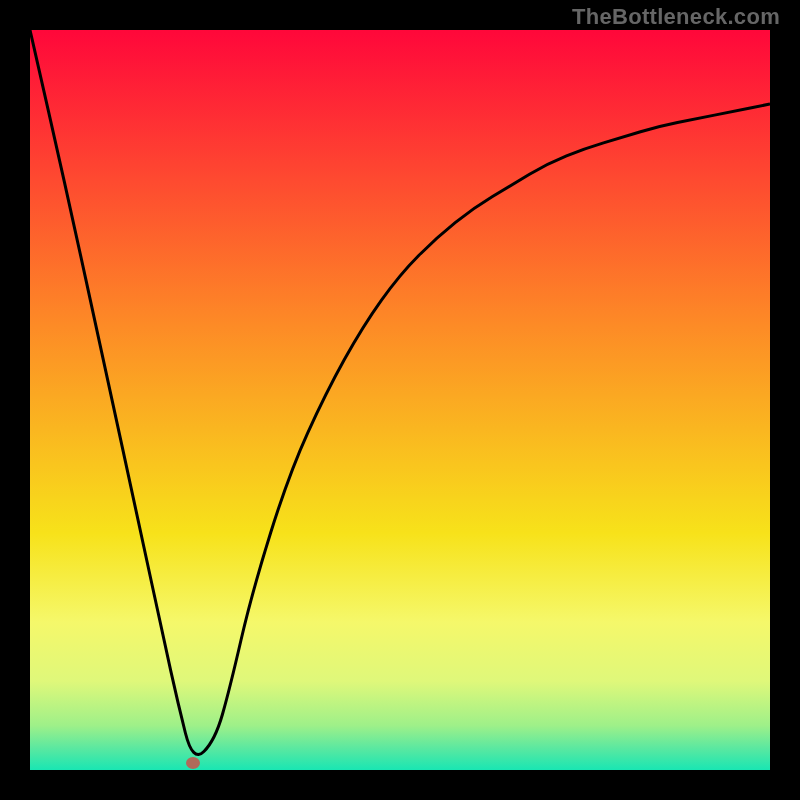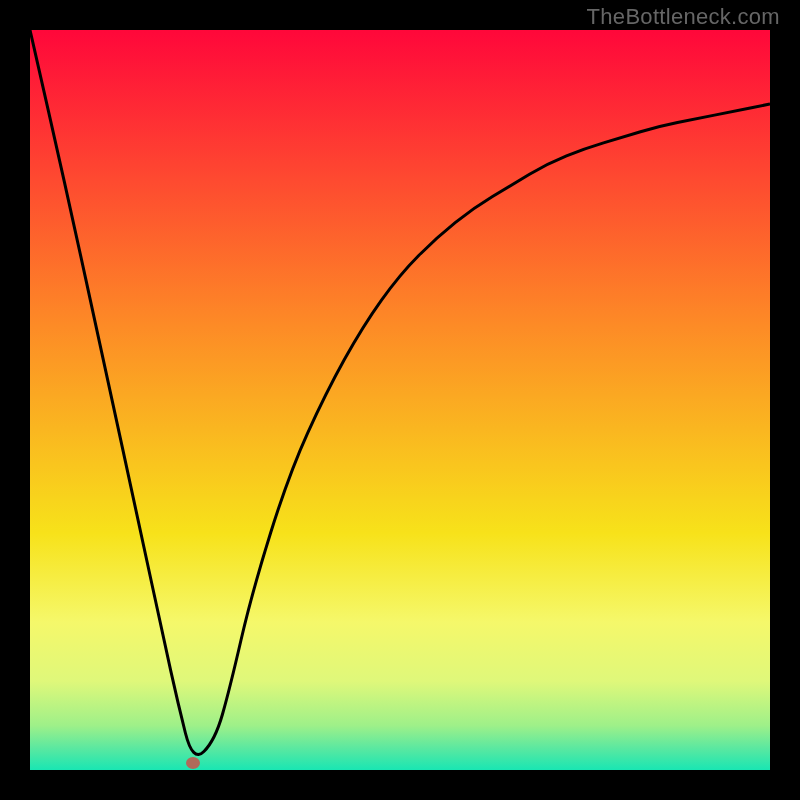--- a/index.html
+++ b/index.html
@@ -26,21 +26,21 @@
     width: 740px;
     height: 740px;
     overflow: hidden;
   }
   .watermark {
     position: absolute;
     top: 4px;
     right: 20px;
     color: #666;
     font-size: 22px;
-    font-weight: 400;
+    font-weight: 700;
     letter-spacing: 0.3px;
     user-select: none;
   }
   .marker {
     position: absolute;
     width: 14px;
     height: 12px;
     border-radius: 50% / 50%;
     background: #b06a5a;
     transform: translate(-50%, -50%);

